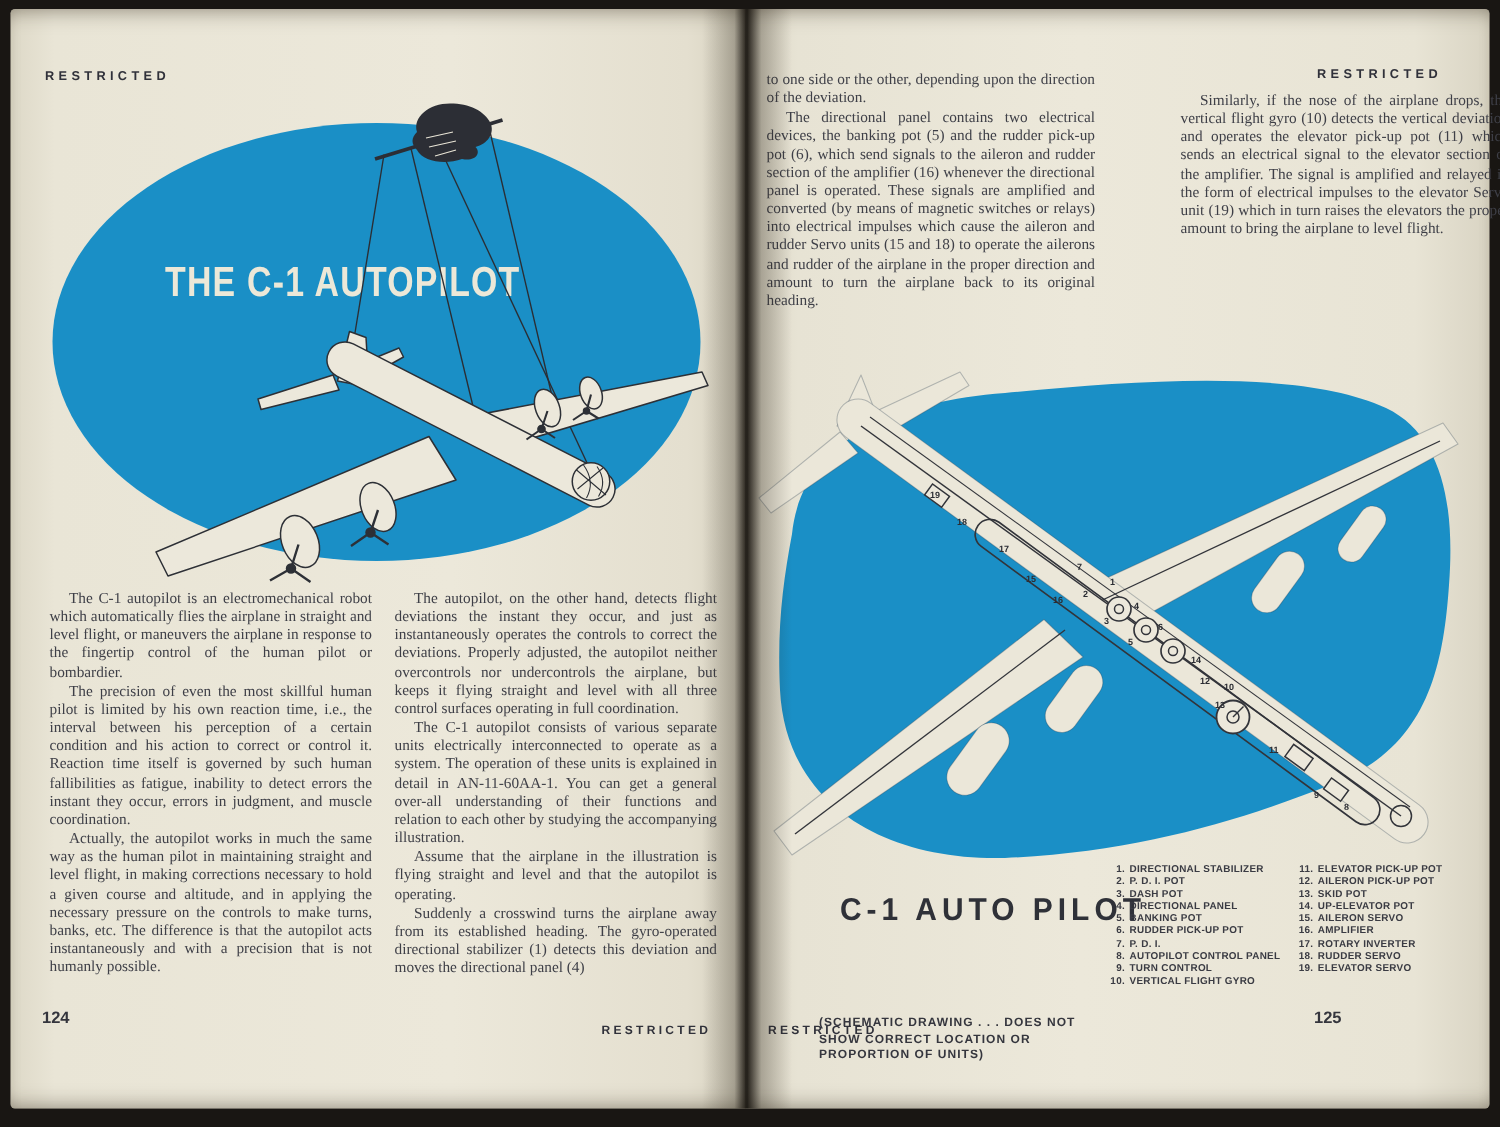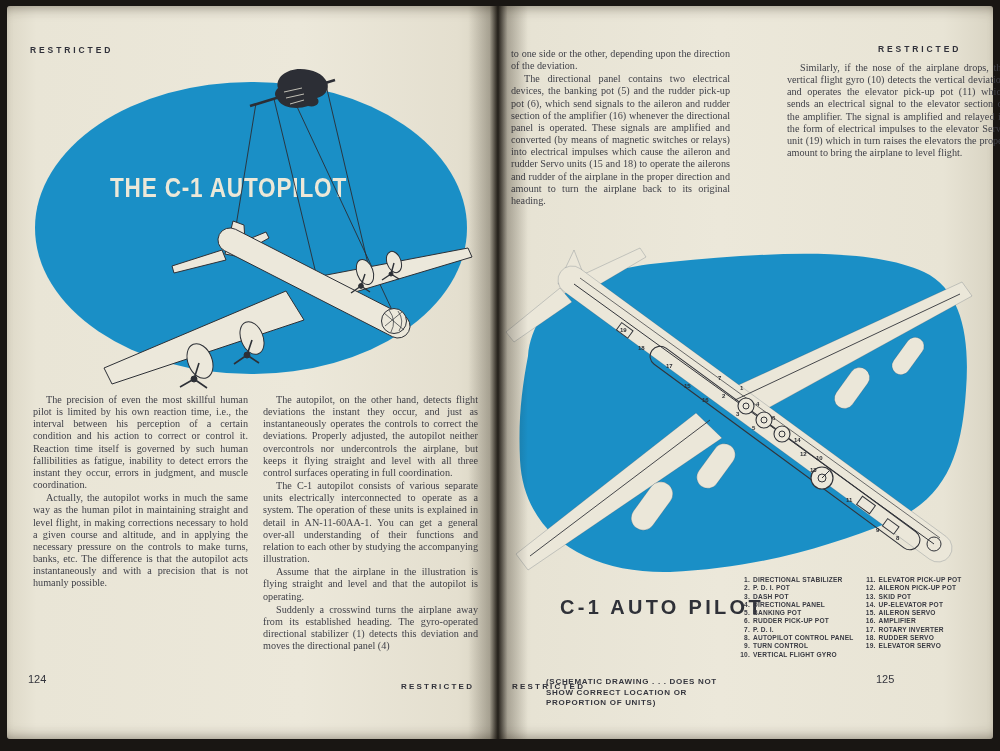--- a/index.html
+++ b/index.html
@@ -38,21 +38,21 @@
   .restricted{
     position:absolute;font-family:"Liberation Sans",sans-serif;font-weight:bold;
     color:#30313a;white-space:nowrap;
   }
   .r-lg{font-size:8.5px;letter-spacing:2.9px;}
   .r-sm{font-size:8px;letter-spacing:2.2px;}
   .rt-left{left:30px;top:45px;}
   .rt-right{left:878px;top:44px;}
   .rb-leftpage{left:401px;top:682px;}
   .rb-rightpage{left:512px;top:682px;}
-  .pagenum{position:absolute;font-family:"Liberation Sans",sans-serif;font-weight:normal;font-size:11px;color:#34353d;}
+  .pagenum{position:absolute;font-family:"Liberation Sans",sans-serif;font-weight:bold;font-size:11px;color:#34353d;}
   .pn-left{left:28px;top:673px;}
   .pn-right{left:876px;top:673px;}
   .illo-left{position:absolute;left:20px;top:58px;}
   .illo-right{position:absolute;left:500px;top:238px;}
   .cap-title{
     position:absolute;left:560px;top:595px;
     font-family:"Liberation Sans",sans-serif;font-weight:bold;font-size:21px;
     letter-spacing:3.5px;color:#2f3138;transform:scaleX(.95);transform-origin:left top;white-space:nowrap;
   }
   .cap-note{
@@ -127,20 +127,21 @@
     <circle cx="227" cy="297" r="3" fill="#2d3036"></circle>
     <circle cx="174" cy="321" r="3" fill="#2d3036"></circle>
     <g stroke-width="1.6" fill="none">
       <path d="M227,297 l-13,9 M227,297 l5,-15 M227,297 l12,8"></path>
       <path d="M174,321 l-14,8 M174,321 l5,-16 M174,321 l13,9"></path>
     </g>
   </g>
 </svg>
 
 <div class="col col-l1">
+  <p>The C-1 autopilot is an electromechanical robot which automatically flies the airplane in straight and level flight, or maneuvers the airplane in response to the fingertip control of the human pilot or bombardier.</p>
   <p>The precision of even the most skillful human pilot is limited by his own reaction time, i.e., the interval between his perception of a certain condition and his action to correct or control it. Reaction time itself is governed by such human fallibilities as fatigue, inability to detect errors the instant they occur, errors in judgment, and muscle coordination.</p>
   <p>Actually, the autopilot works in much the same way as the human pilot in maintaining straight and level flight, in making corrections necessary to hold a given course and altitude, and in applying the necessary pressure on the controls to make turns, banks, etc. The difference is that the autopilot acts instantaneously and with a precision that is not humanly possible.</p>
 </div>
 <div class="col col-l2">
   <p>The autopilot, on the other hand, detects flight deviations the instant they occur, and just as instantaneously operates the controls to correct the deviations. Properly adjusted, the autopilot neither overcontrols nor undercontrols the airplane, but keeps it flying straight and level with all three control surfaces operating in full coordination.</p>
   <p>The C-1 autopilot consists of various separate units electrically interconnected to operate as a system. The operation of these units is explained in detail in AN-11-60AA-1. You can get a general over-all understanding of their functions and relation to each other by studying the accompanying illustration.</p>
   <p>Assume that the airplane in the illustration is flying straight and level and that the autopilot is operating.</p>
   <p>Suddenly a crosswind turns the airplane away from its established heading. The gyro-operated directional stabilizer (1) detects this deviation and moves the directional panel (4)</p>
 </div>
 

